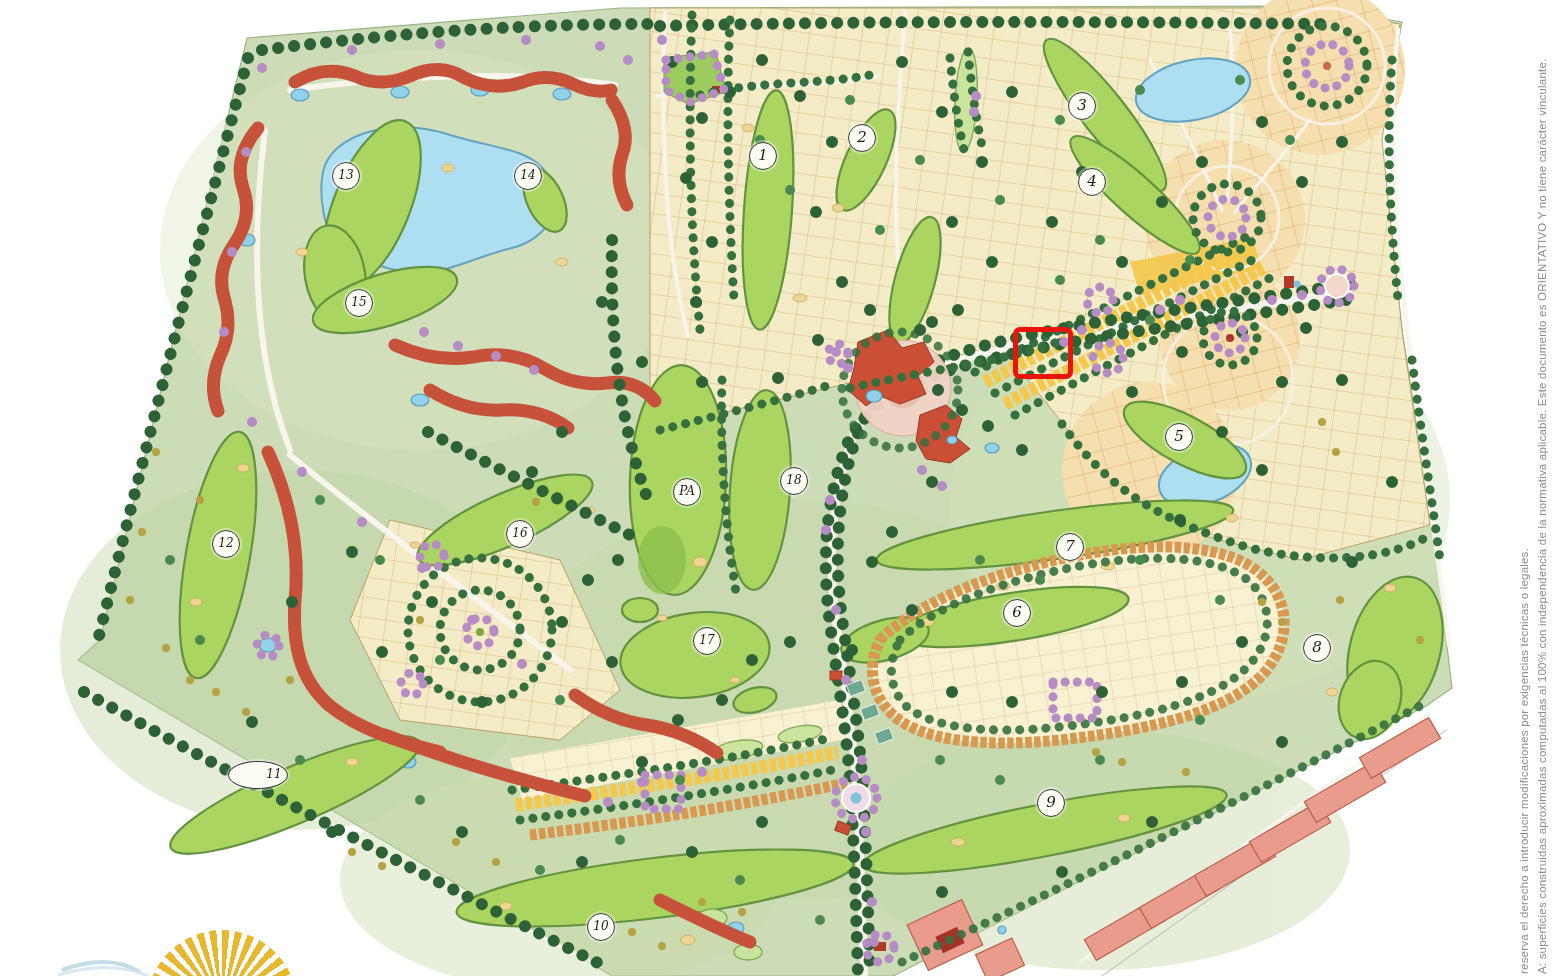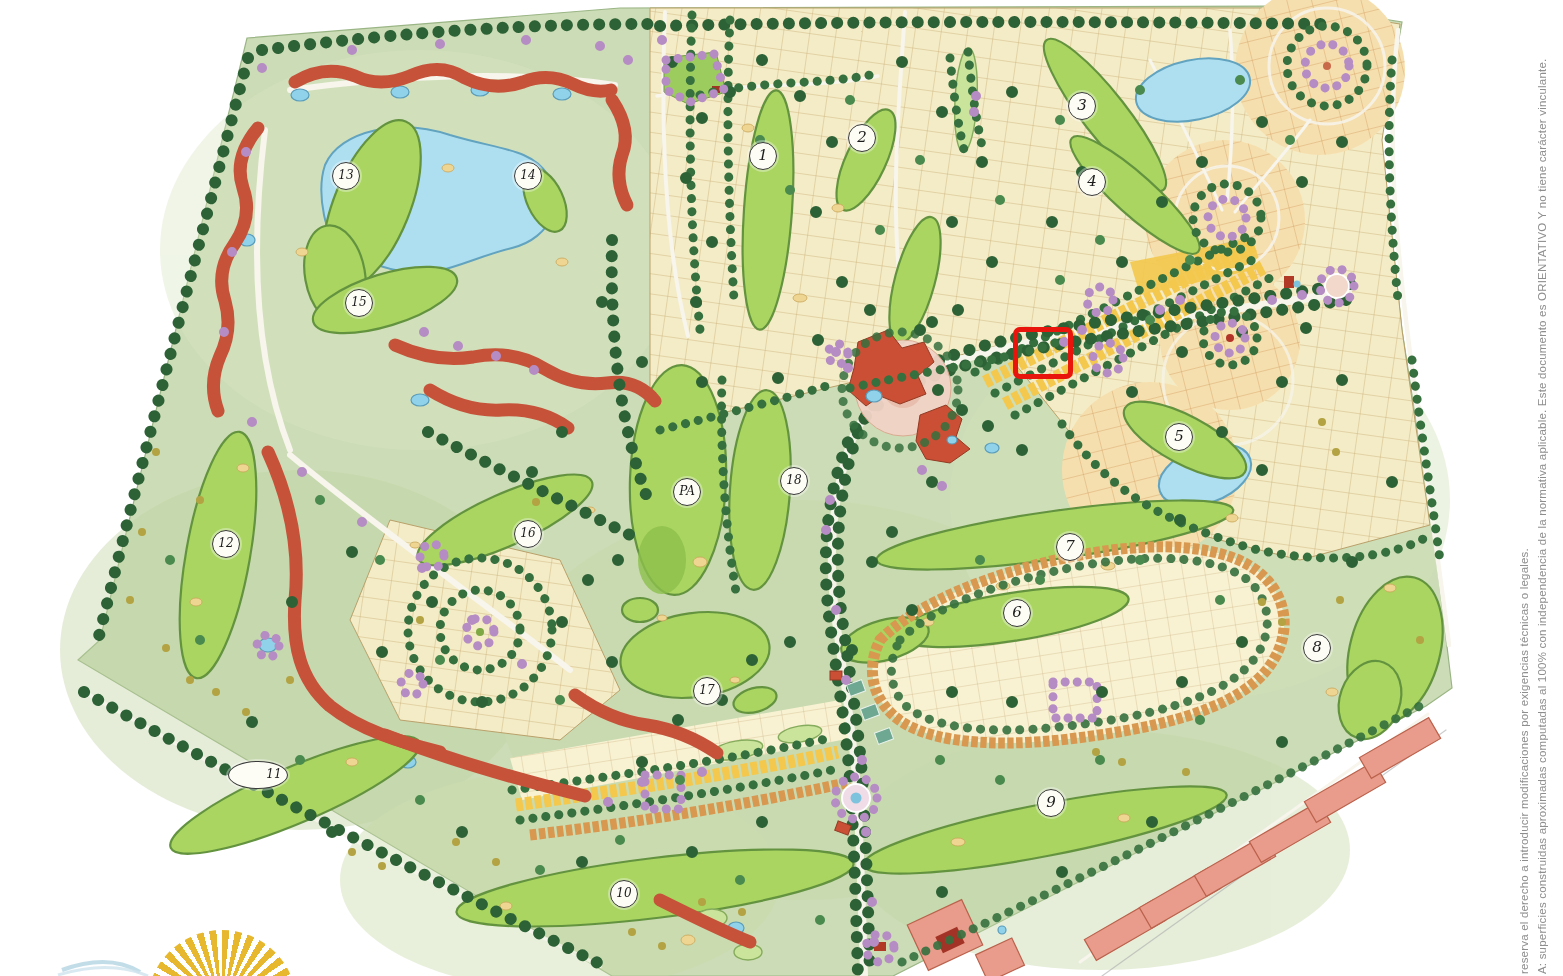--- a/index.html
+++ b/index.html
@@ -319,28 +319,28 @@
   <div id="markers">
       <div class="hole-marker" style="left: 763px; top: 156px;">1</div>
       <div class="hole-marker" style="left: 862px; top: 138px;">2</div>
       <div class="hole-marker" style="left: 1082px; top: 106px;">3</div>
       <div class="hole-marker" style="left: 1092px; top: 182px;">4</div>
       <div class="hole-marker" style="left: 1179px; top: 437px;">5</div>
       <div class="hole-marker" style="left: 1017px; top: 613px;">6</div>
       <div class="hole-marker" style="left: 1070px; top: 547px;">7</div>
       <div class="hole-marker" style="left: 1317px; top: 648px;">8</div>
       <div class="hole-marker" style="left: 1051px; top: 803px;">9</div>
-      <div class="hole-marker sm" style="left: 601px; top: 894px; margin-left: 23px;">10</div>
+      <div class="hole-marker sm" style="left: 601px; top: 927px;">10</div>
       <div class="hole-marker sm" style="left: 258px; top: 775px; padding-left: 32px;">11</div>
       <div class="hole-marker sm" style="left: 226px; top: 544px;">12</div>
       <div class="hole-marker sm" style="left: 346px; top: 176px;">13</div>
       <div class="hole-marker sm" style="left: 528px; top: 176px; border-radius: 14px;">14</div>
       <div class="hole-marker sm" style="left: 359px; top: 303px;">15</div>
-      <div class="hole-marker sm" style="left: 520px; top: 534px; margin-left: 8px;">16</div>
-      <div class="hole-marker sm" style="left: 707px; top: 691px;">17</div>
+      <div class="hole-marker sm" style="left: 520px; top: 534px;">16</div>
+      <div class="hole-marker sm" style="left: 707px; top: 641px;">17</div>
       <div class="hole-marker sm" style="left: 760px; top: 481px; margin-left: 34px;">18</div>
       <div class="hole-marker sm" style="left: 687px; top: 492px;">PA</div>
     </div>
 
   <div id="highlight" style="left: 1013px; top: 327px; width: 50px; height: 42px; border-color: rgb(232, 21, 13);"></div>
 
   <div id="sun"></div>
 
   <div class="vtext" style="left:1536px;">A: superficies construidas aproximadas computadas al 100% con independencia de la normativa aplicable.  Este documento es ORIENTATIVO Y  no tiene carácter vinculante.</div>
   <div class="vtext" style="left:1518px;">reserva el derecho a introducir modificaciones por exigencias  técnicas o legales.</div>

